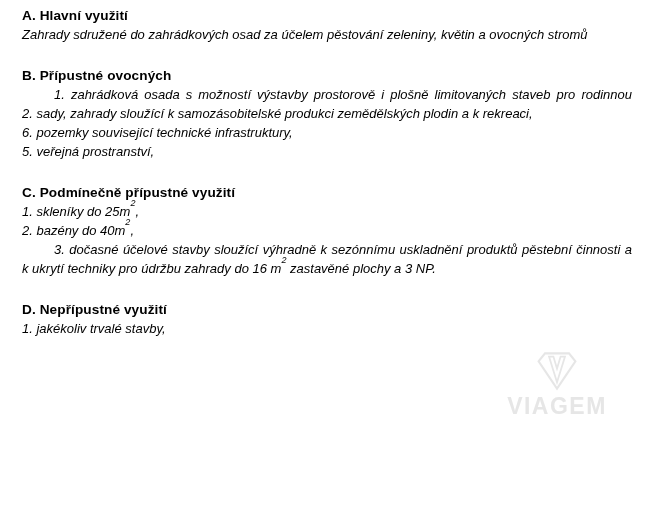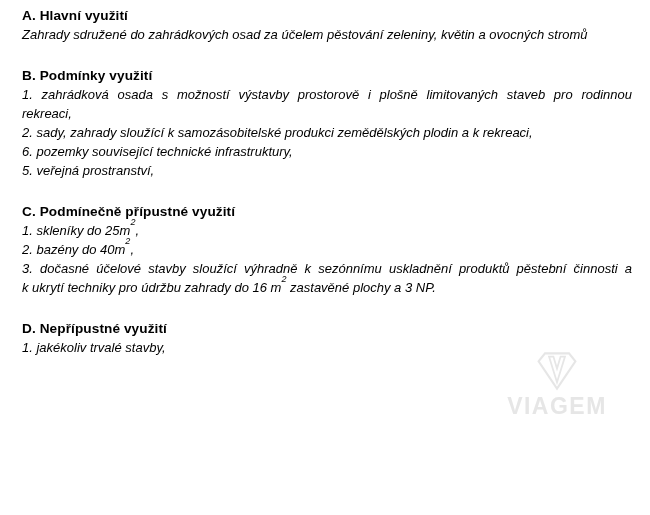--- a/index.html
+++ b/index.html
@@ -30,20 +30,21 @@
   }
   .ln {
     font-size: 13px;
     font-weight: 400;
     line-height: 19px;
     font-style: italic;
   }
   .ln.just {
     text-align: justify;
     text-align-last: justify;
+    margin-left: 32px;
   }
   .sup {
     font-size: 9px;
     line-height: 0;
     position: relative;
     top: -5px;
   }
   .watermark {
     position: absolute;
     left: 505px;
@@ -69,23 +70,22 @@
 <div class="page">
 
   <div class="doc">
 
     <div class="section">
       <div class="heading">A. Hlavní využití</div>
       <p class="ln"><span>Zahrady sdružené do zahrádkových osad za účelem pěstování zeleniny, květin a ovocných stromů</span></p>
     </div>
 
     <div class="section">
-      <div class="heading">B. Podmínky využití</div>
+      <div class="heading">B. Přípustné ovocných</div>
       <p class="ln just"><span>1. zahrádková osada s možností výstavby prostorově i plošně limitovaných staveb pro rodinnou</span></p>
-      <p class="ln"><span>rekreaci,</span></p>
       <p class="ln"><span>2. sady, zahrady sloužící k samozásobitelské produkci zemědělských plodin a k rekreaci,</span></p>
       <p class="ln"><span>6. pozemky související technické infrastruktury,</span></p>
       <p class="ln"><span>5. veřejná prostranství,</span></p>
     </div>
 
     <div class="section">
       <div class="heading">C. Podmínečně přípustné využití</div>
       <p class="ln"><span>1. skleníky do 25m</span><sup class="sup">2</sup><span>,</span></p>
       <p class="ln"><span>2. bazény do 40m</span><sup class="sup">2</sup><span>,</span></p>
       <p class="ln just"><span>3. dočasné účelové stavby sloužící výhradně k sezónnímu uskladnění produktů pěstební činnosti a</span></p>

